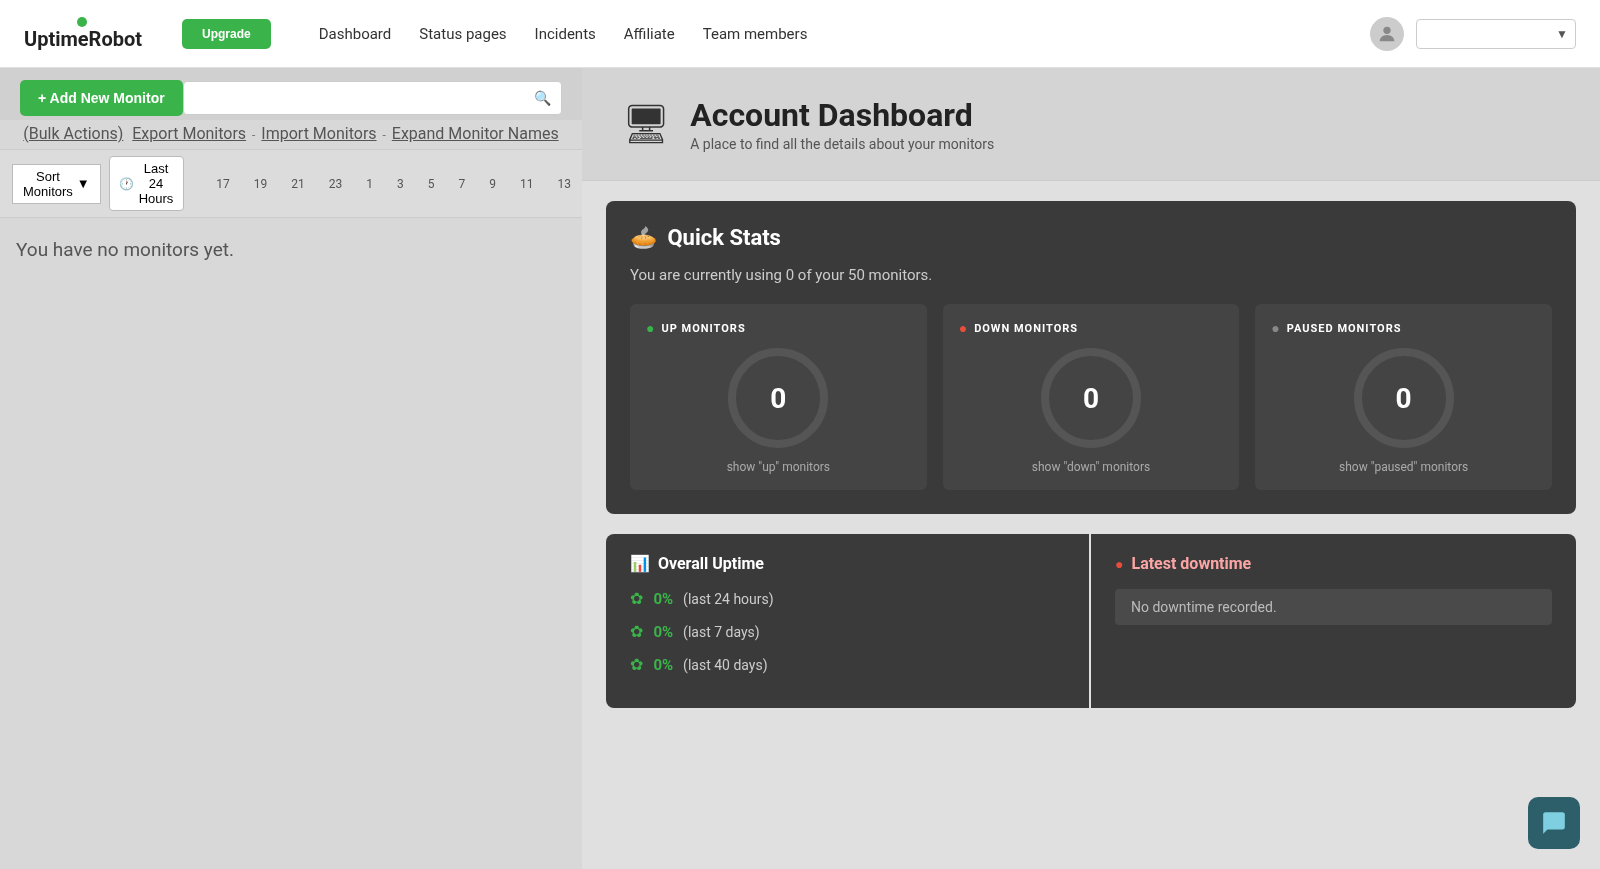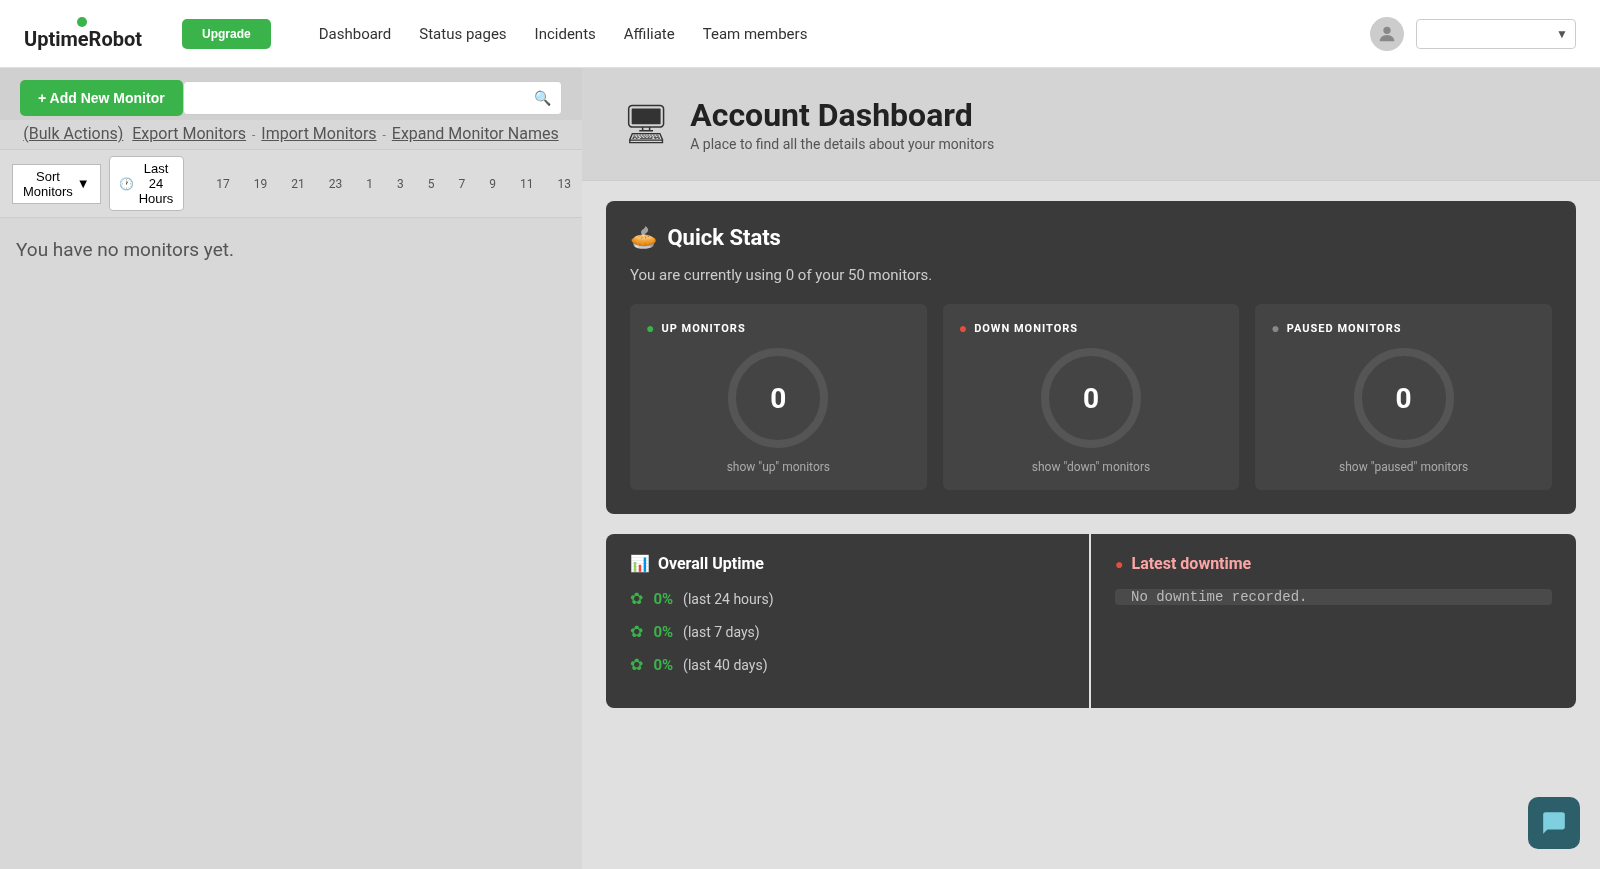--- a/index.html
+++ b/index.html
@@ -355,25 +355,24 @@
     .uptime-percent {
       color: #3ab44a;
       font-size: 15px;
       font-weight: 700;
     }
     .green-star { color: #3ab44a; font-size: 16px; }
 
     .no-downtime-box {
       background: #4a4a4a;
       border-radius: 4px;
-      padding: 0 16px;
+      padding: 10px 16px;
       color: #bbb;
       font-size: 14px;
       margin-top: 0;
-      font-family: Liberation Mono, monospace;
     }
 
     
     .chat-bubble {
       position: fixed;
       bottom: 20px;
       right: 20px;
       width: 52px; height: 52px;
       background: #2d5f6b;
       border-radius: 10px;

